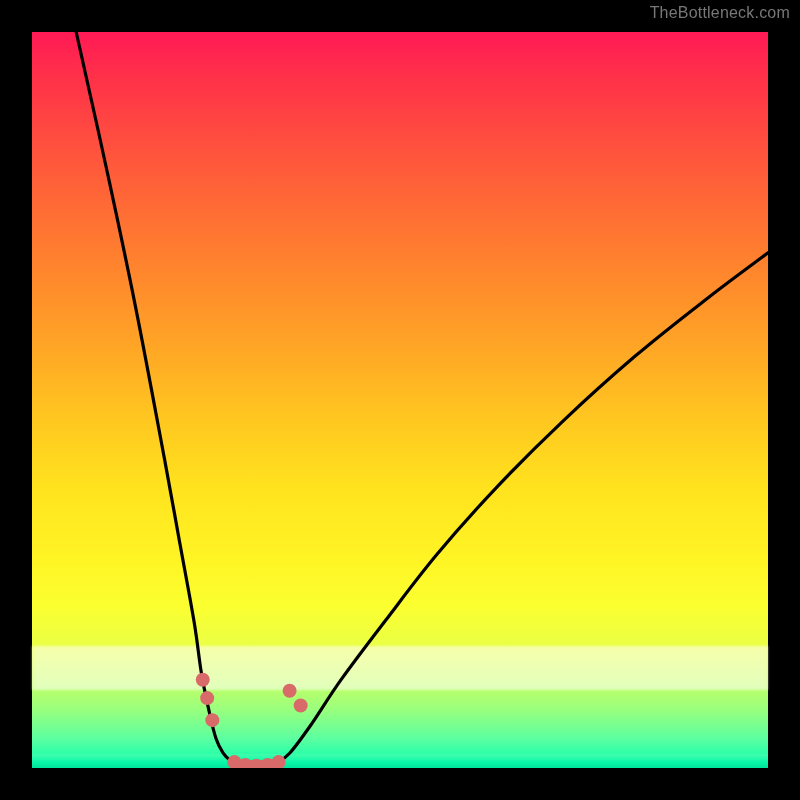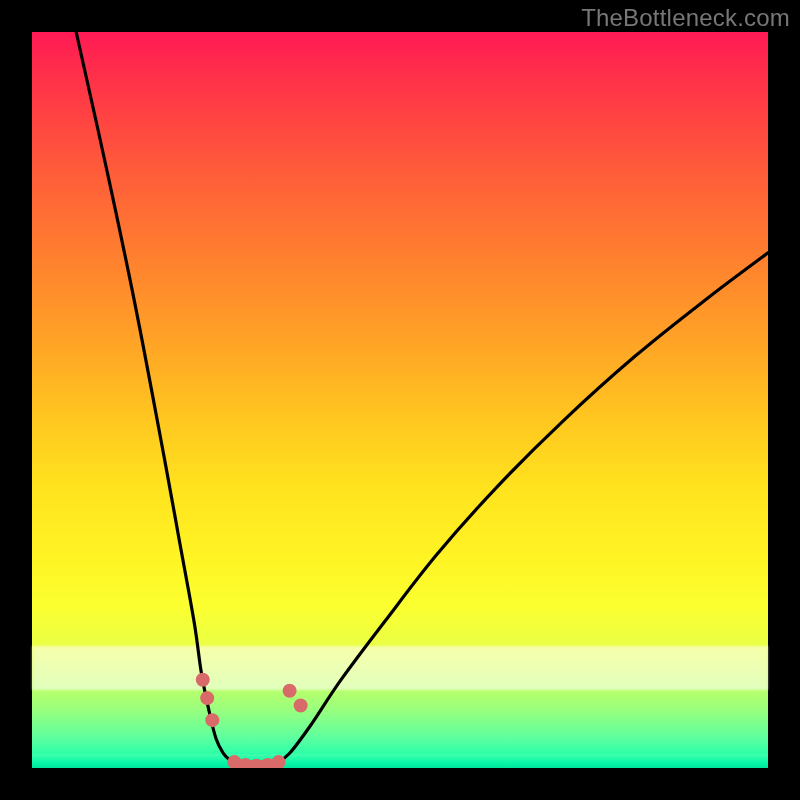--- a/index.html
+++ b/index.html
@@ -70,21 +70,21 @@
     top: 0;
     left: 0;
     width: 736px;
     height: 736px;
   }
   .watermark {
     position: absolute;
     top: 4px;
     right: 10px;
     color: #777;
-    font-size: 24px;
+    font-size: 16px;
     font-weight: 400;
     letter-spacing: 0.2px;
     font-family: Arial, Helvetica, sans-serif;
   }
 </style>
 </head>
 <body>
 
 <div class="frame">
   <div class="watermark">TheBottleneck.com</div>

